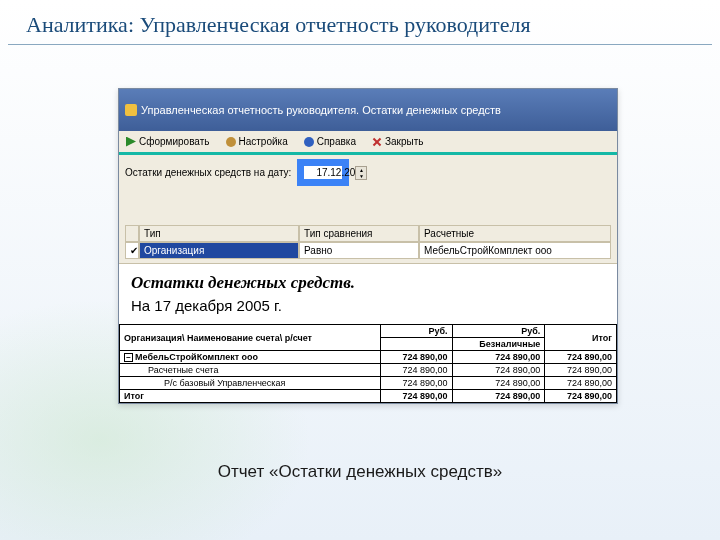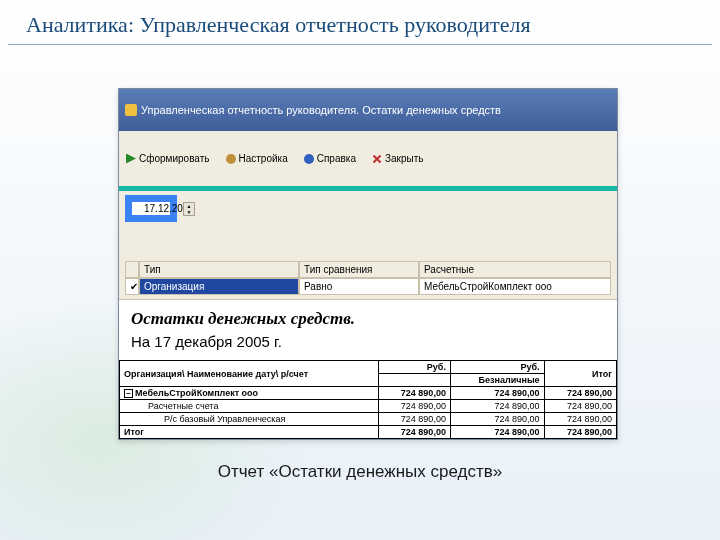--- a/index.html
+++ b/index.html
@@ -36,24 +36,24 @@
     color: #fff;
     padding: 15px 6px;
     font-size: 11px;
     display: flex;
     align-items: center;
     gap: 4px;
   }
   .titlebar .ic { width: 12px; height: 12px; background: #f0c040; border-radius: 2px; display: inline-block; }
   .toolbar {
     background: #f0ece0;
-    padding: 21px 4px;
+    padding: 4px 4px;
     display: flex;
     gap: 10px;
-    border-bottom: 5px solid #14b8a6;
+    border-bottom: 3px solid #14b8a6;
     align-items: flex-end;
   }
   .tbtn { display: flex; align-items: center; gap: 3px; cursor: pointer; padding: 1px 3px; }
   .tbtn .ti { width: 10px; height: 10px; display: inline-block; }
   .ti-play { background: #2a8a2a; clip-path: polygon(0 0, 100% 50%, 0 100%); }
   .ti-gear { background: #c0903a; border-radius: 50%; }
   .ti-help { background: #3060c0; border-radius: 50%; }
   .ti-close { position: relative; }
   .ti-close::before, .ti-close::after {
     content: ""; position: absolute; left: 4px; top: 0; width: 2px; height: 10px; background: #c03030;
@@ -154,20 +154,21 @@
       <span>Справка</span>
     </div>
     <div class="tbtn">
       <span class="ti ti-close"></span>
       <span>Закрыть</span>
     </div>
   </div>
 
   <div class="params">
     <div class="param-row">
+      <span>Остатки денежных средств на дату:</span>
       <span class="date-input">17.12.2005</span>
       <span class="date-spin">
           <span>▲</span>
           <span>▼</span>
         </span>
     </div>
     <div class="cols-head">
       <div></div>
       <div>Тип</div>
       <div>Тип сравнения</div>
@@ -182,21 +183,21 @@
   </div>
 
   <div class="report-area">
     <div class="report-title">Остатки денежных средств.</div>
     <div class="report-sub">На 17 декабря 2005 г.</div>
   </div>
 
   <table class="data-table">
     <thead>
       <tr>
-        <th rowspan="2">Организация\ Наименование дату\ р/счет</th>
+        <th rowspan="2">Организация\ Наименование счета\ р/счет</th>
         <th class="num">Руб.</th>
         <th class="num">Руб.</th>
         <th rowspan="2" class="num">Итог</th>
       </tr>
       <tr>
         <th></th>
         <th class="num">Безналичные</th>
       </tr>
     </thead>
     <tbody id="tbody">

